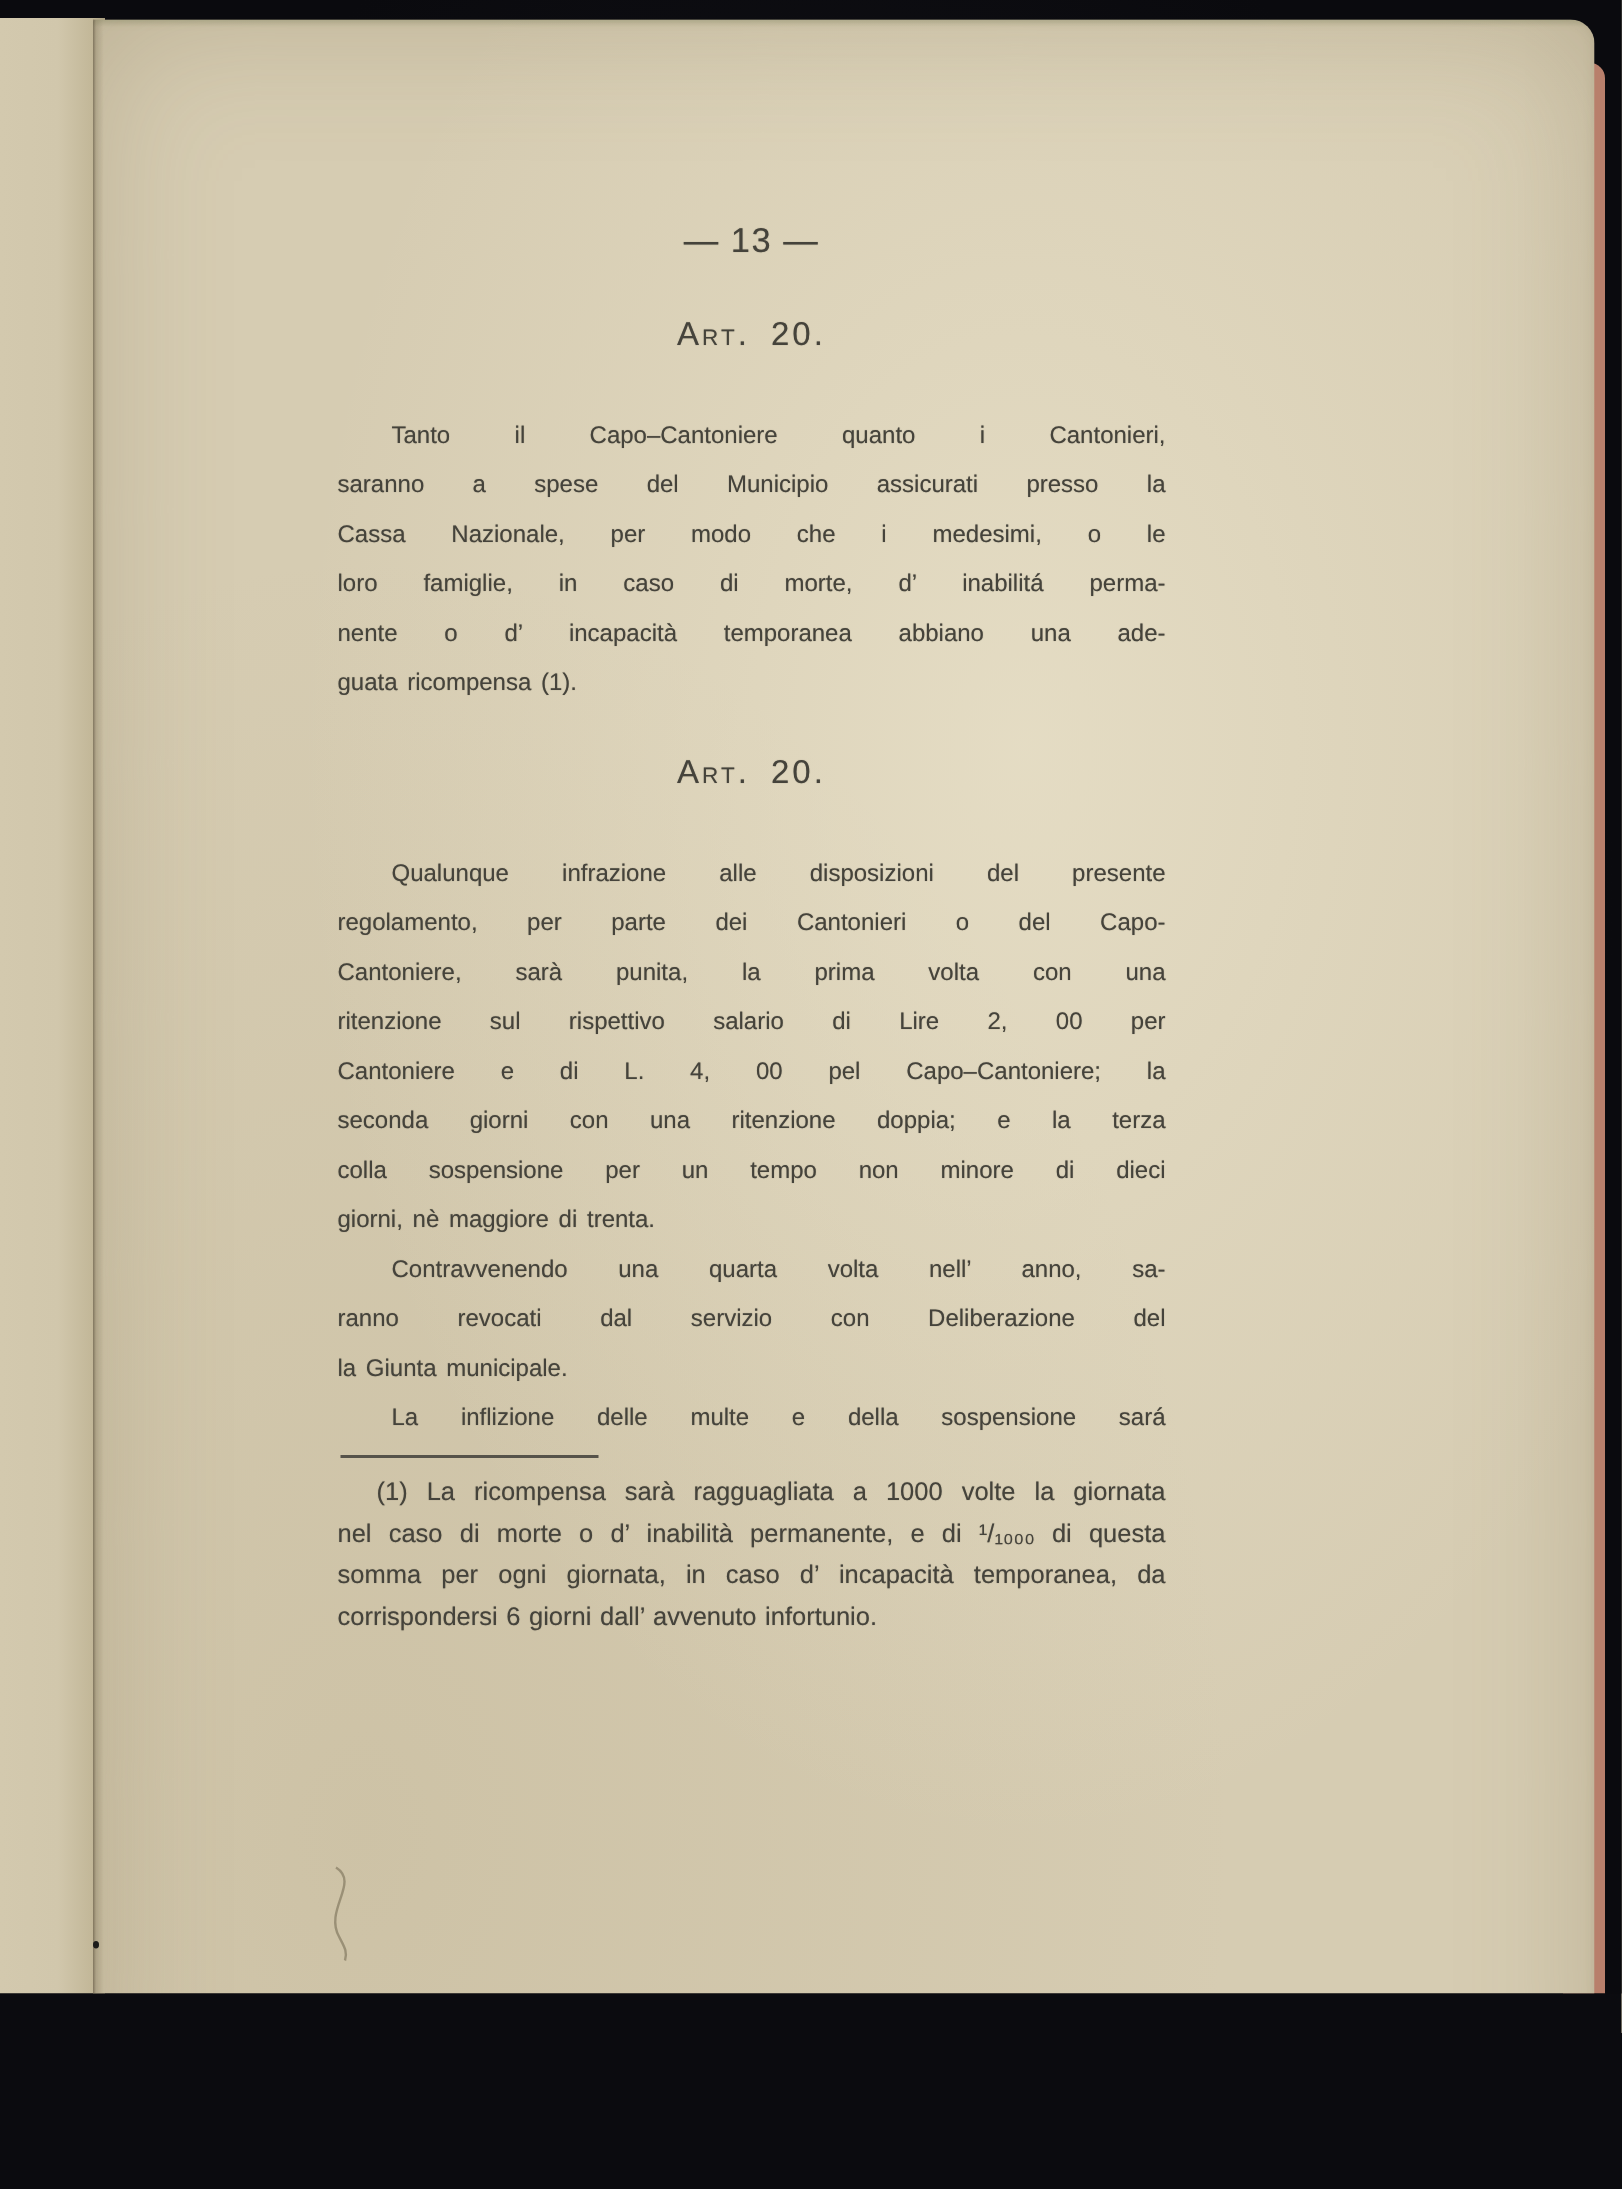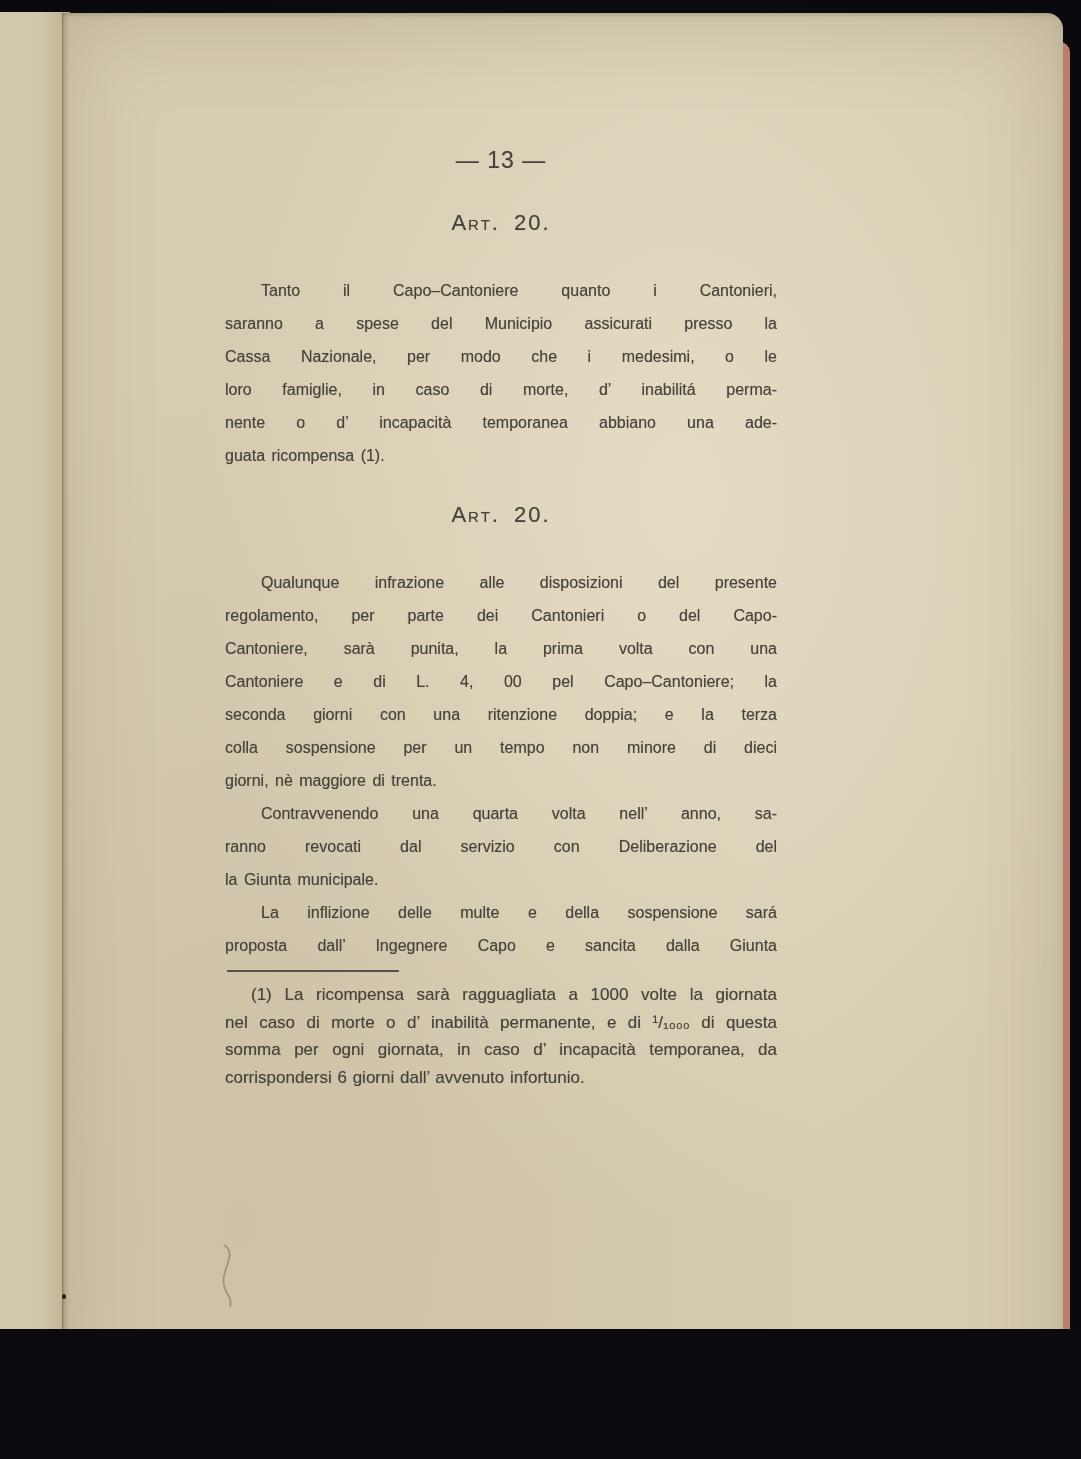--- a/index.html
+++ b/index.html
@@ -60,29 +60,29 @@
           <div class="ln first">Tanto il Capo–Cantoniere quanto i Cantonieri,</div>
           <div class="ln">saranno a spese del Municipio assicurati presso la</div>
           <div class="ln">Cassa Nazionale, per modo che i medesimi, o le</div>
           <div class="ln">loro famiglie, in caso di morte, d’ inabilitá perma-</div>
           <div class="ln">nente o d’ incapacità temporanea abbiano una ade-</div>
           <div class="ln last">guata ricompensa (1).</div>
           <div class="heading">Art. 20.</div>
           <div class="ln first">Qualunque infrazione alle disposizioni del presente</div>
           <div class="ln">regolamento, per parte dei Cantonieri o del Capo-</div>
           <div class="ln">Cantoniere, sarà punita, la prima volta con una</div>
+          <div class="ln">ritenzione sul rispettivo salario di Lire 2, 00 per</div>
           <div class="ln">Cantoniere e di L. 4, 00 pel Capo–Cantoniere; la</div>
           <div class="ln">seconda giorni con una ritenzione doppia; e la terza</div>
           <div class="ln">colla sospensione per un tempo non minore di dieci</div>
           <div class="ln last">giorni, nè maggiore di trenta.</div>
           <div class="ln first">Contravvenendo una quarta volta nell’ anno, sa-</div>
           <div class="ln">ranno revocati dal servizio con Deliberazione del</div>
           <div class="ln last">la Giunta municipale.</div>
           <div class="ln first">La inflizione delle multe e della sospensione sará</div>
-          <div class="ln">proposta dall’ Ingegnere Capo e sancita dalla Giunta</div>
         </div>
 
       <hr class="fn-rule">
 
       <div id="footnote">
           <div class="fn-ln first">(1) La ricompensa sarà ragguagliata a 1000 volte la giornata</div>
           <div class="fn-ln">nel caso di morte o d’ inabilità permanente, e di ¹/₁₀₀₀ di questa</div>
           <div class="fn-ln">somma per ogni giornata, in caso d’ incapacità temporanea, da</div>
           <div class="fn-ln last">corrispondersi 6 giorni dall’ avvenuto infortunio.</div>
         </div>

